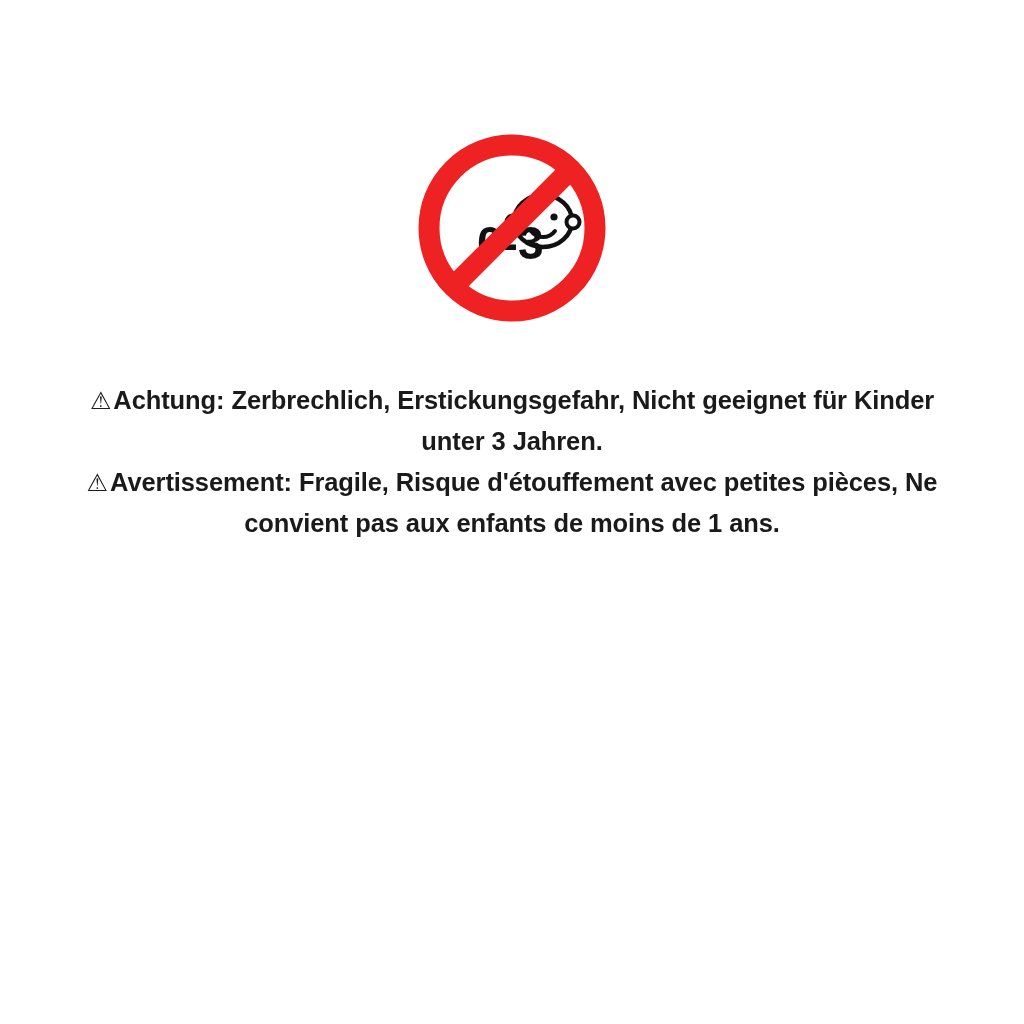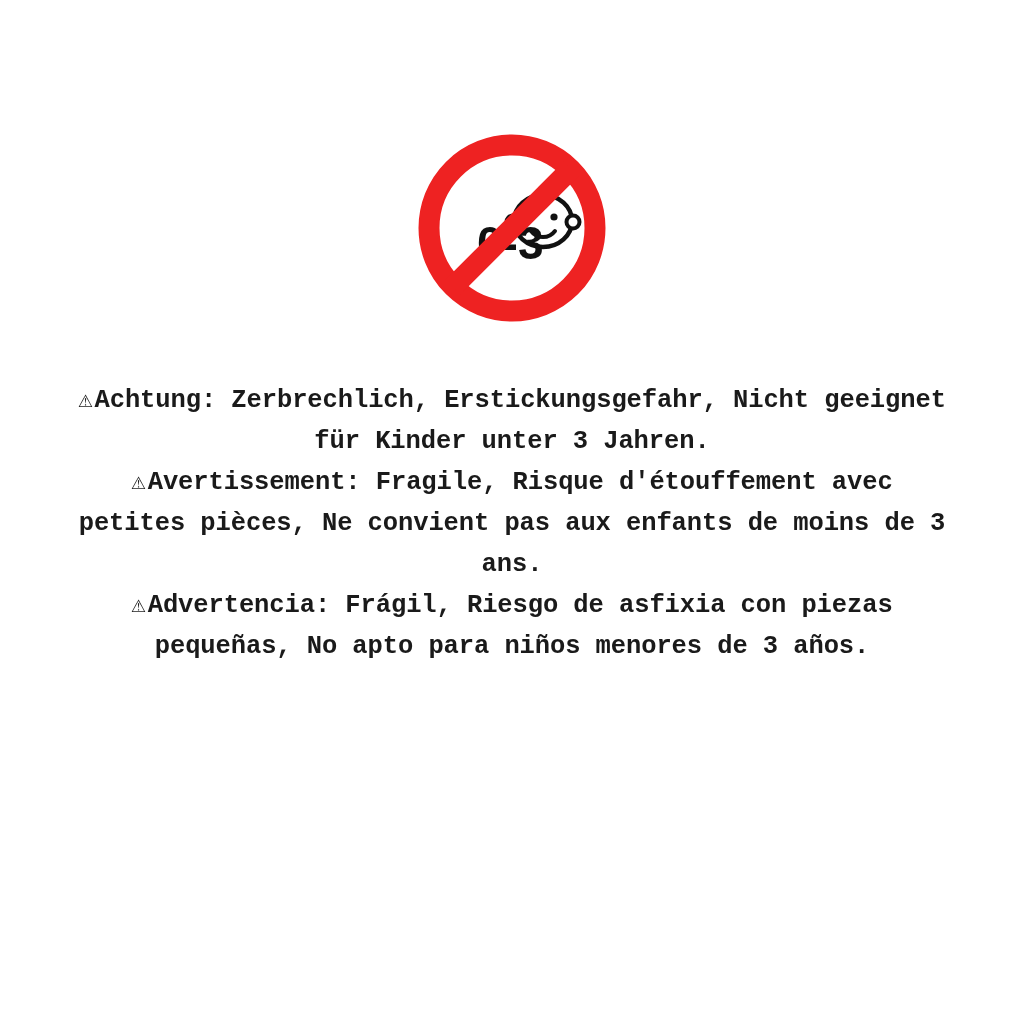--- a/index.html
+++ b/index.html
@@ -35,21 +35,21 @@
     display: block;
   }
 
   
   .warnings {
     width: 880px;
     margin-top: 54px;
     text-align: center;
   }
   .warn-line {
-    font-family: Liberation Mono, monospace;
+    font-family: Liberation Sans, sans-serif;
     font-weight: bold;
     font-size: 25.5px;
     line-height: 41px;
     color: #1a1a1a;
     letter-spacing: -0.1px;
     padding: 0 6px;
   }
   .warn-line .tri {
     display: inline-block;
     font-weight: normal;
@@ -88,17 +88,16 @@
       </g>
 
       <text x="63" y="129" font-family="Liberation Sans, sans-serif" font-size="46" font-weight="bold" fill="#111111">0-3</text>
 
       <line x1="39" y1="157" x2="157" y2="39" stroke="#ee2222" stroke-width="21" stroke-linecap="butt"></line>
     </svg>
   </div>
 
   <div class="warnings">
     <div class="warn-line"><span class="tri">⚠</span><span>Achtung: Zerbrechlich, Erstickungsgefahr, Nicht geeignet für Kinder unter 3 Jahren.</span></div>
-    <div class="warn-line"><span class="tri">⚠</span><span>Avertissement: Fragile, Risque d'étouffement avec petites pièces, Ne convient pas aux enfants de moins de 3 ans.</span></div>
-    <div class="warn-line"><span class="tri">⚠</span><span>Advertencia: Frágil, Riesgo de asfixia con piezas pequeñas, No apto para niños menores de 3 años.</span></div>
+    <div class="warn-line"><span class="tri">⚠</span><span>Avertissement: Fragile, Risque d'étouffement avec petites pièces, Ne convient pas aux enfants de moins de 1 ans.</span></div>
   </div>
 
 </div>
 
 </body></html>

